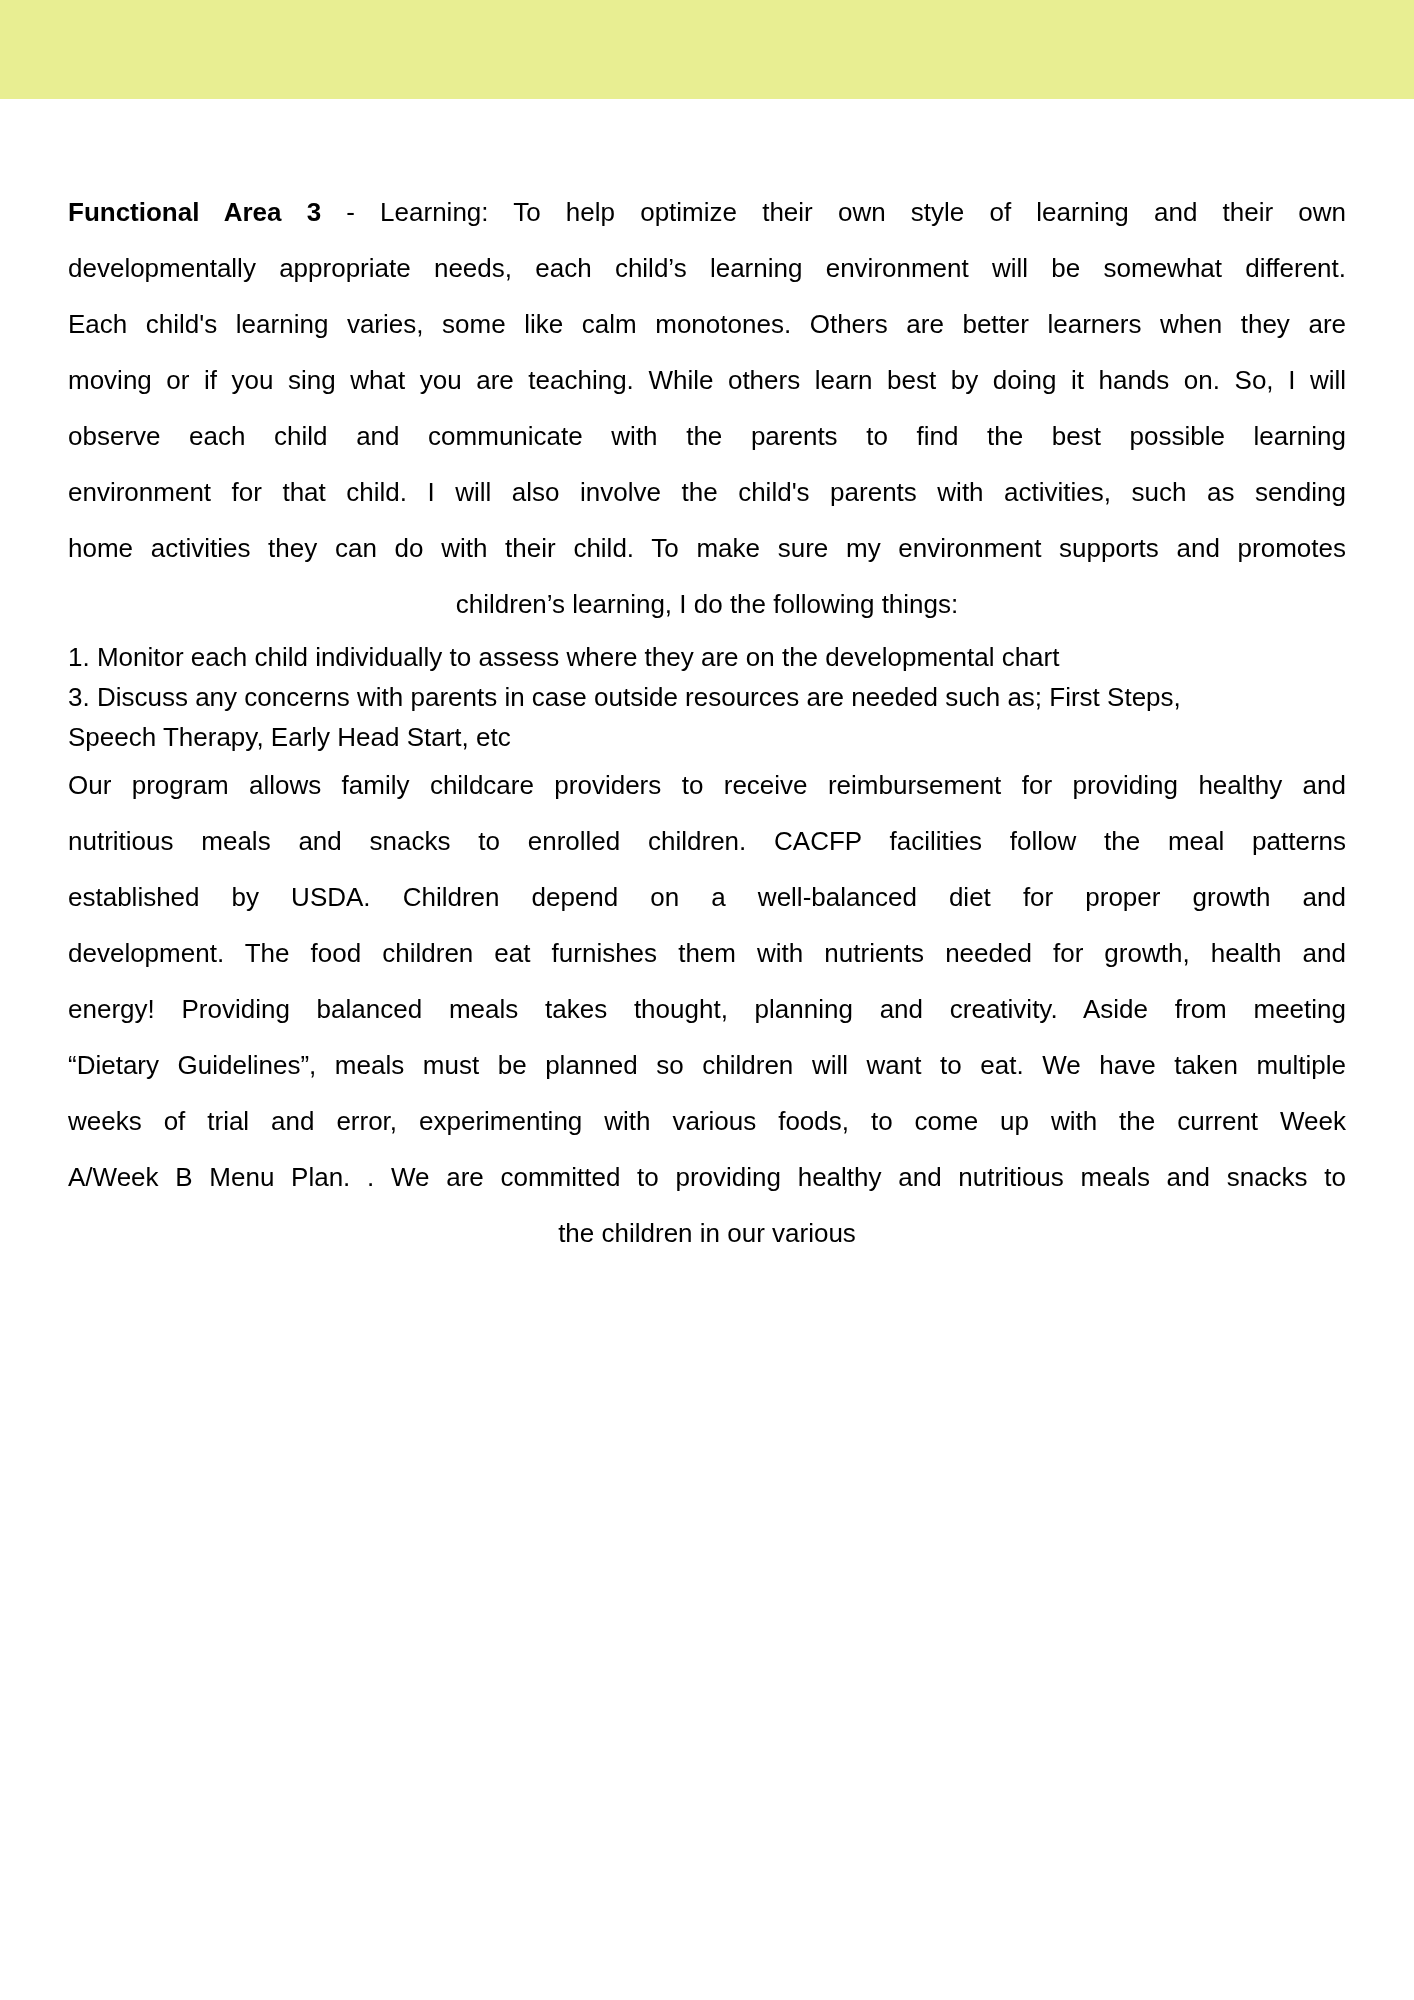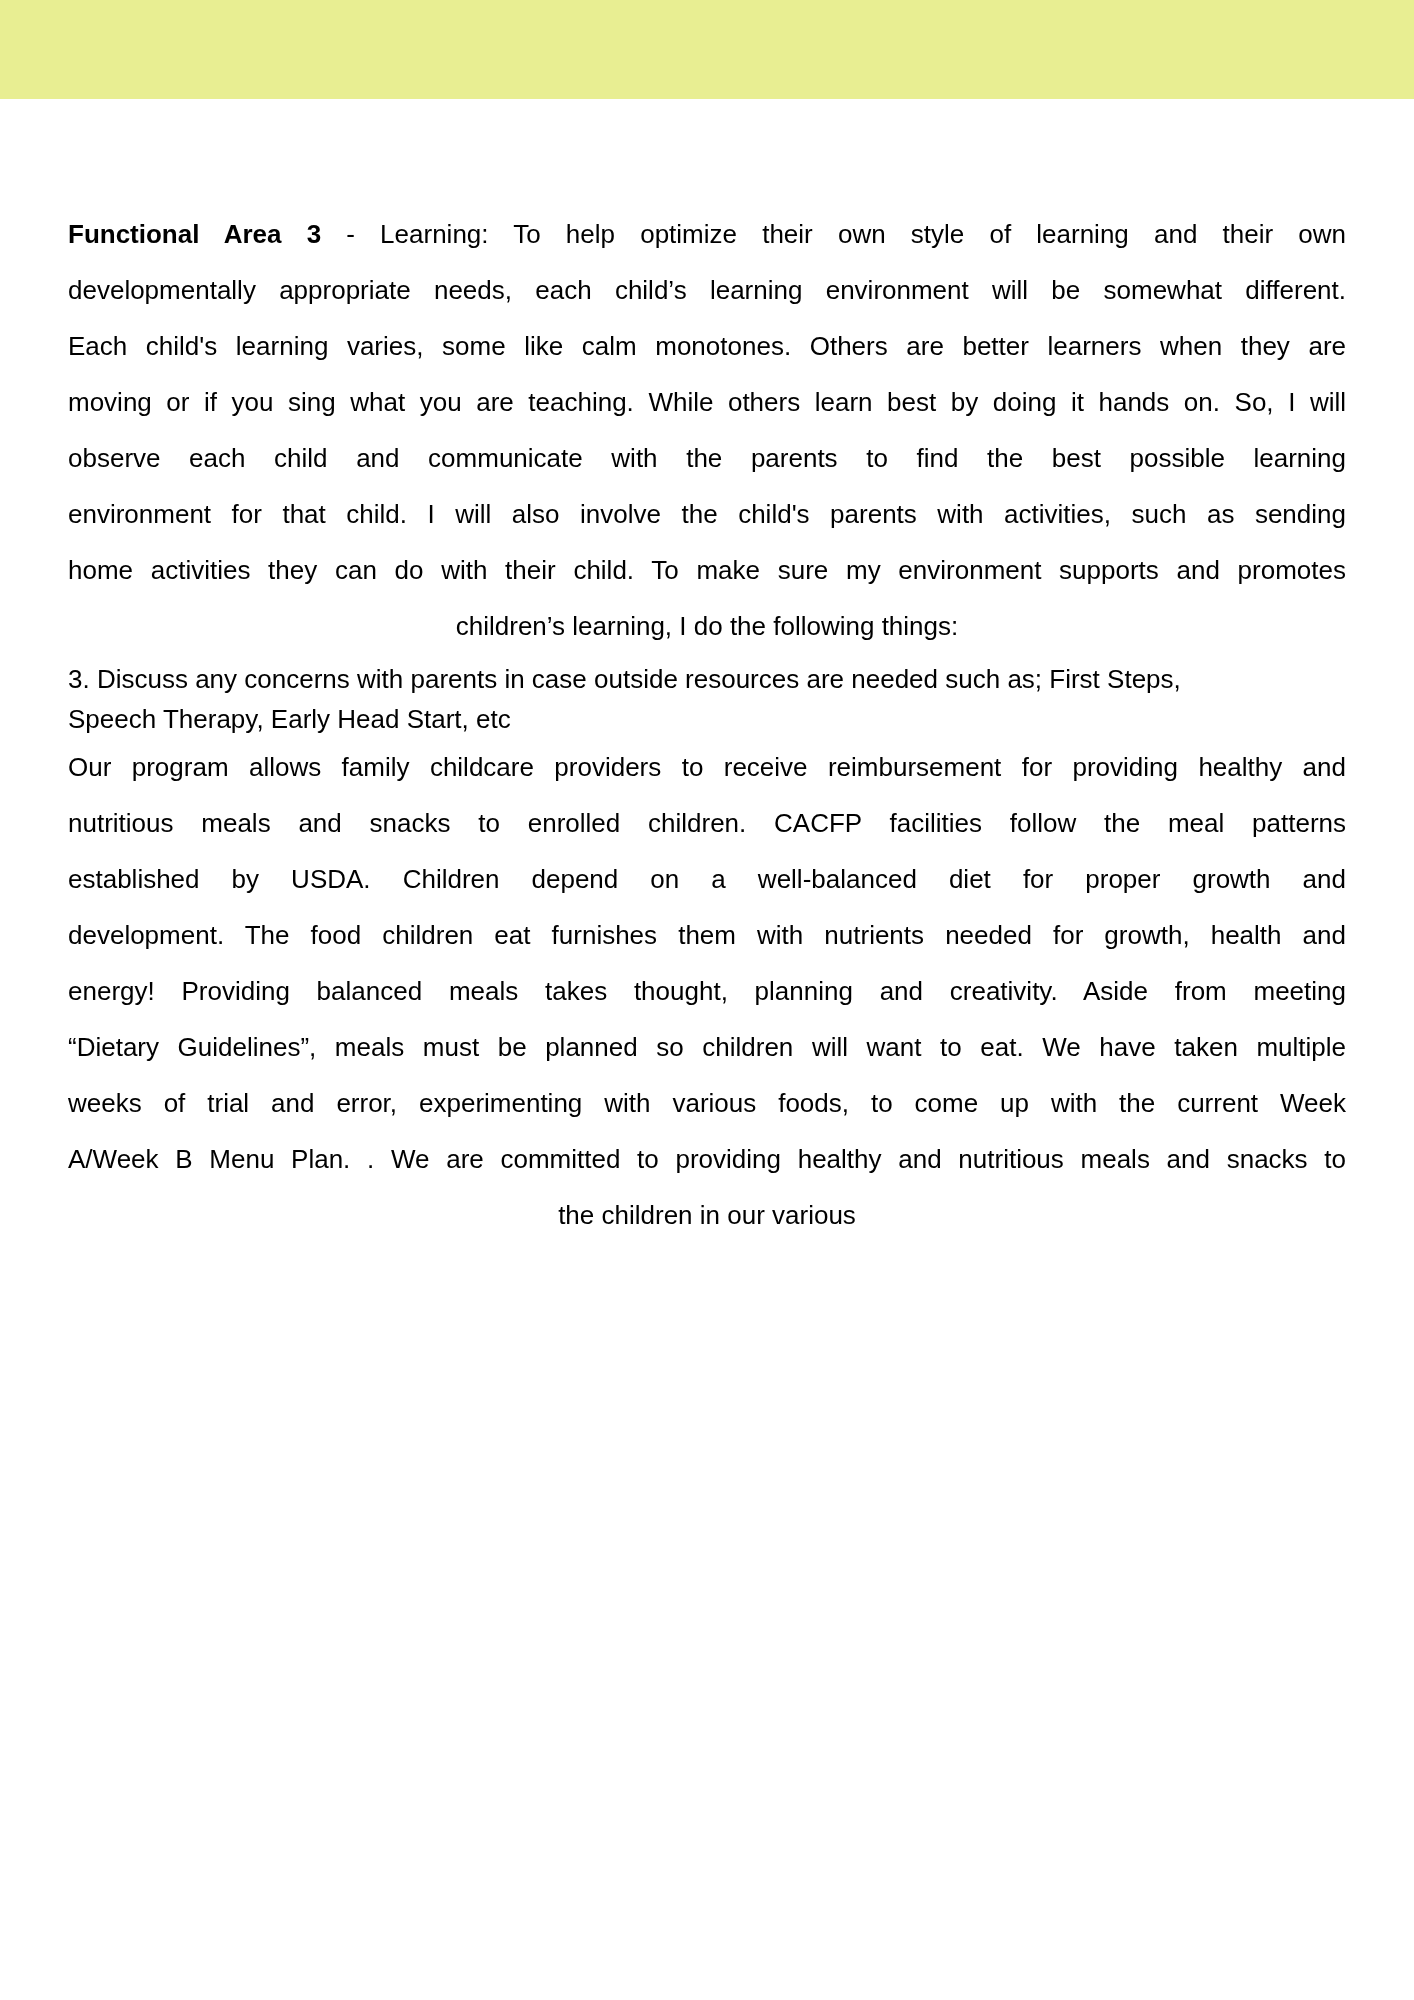--- a/index.html
+++ b/index.html
@@ -16,21 +16,21 @@
     color: var(--text-color, #000000);
     overflow: hidden;
   }
   .top-band {
     width: 100%;
     height: 99px;
     background: var(--band-color, #e8ee92);
   }
   .content {
     margin: 0 68px;
-    padding-top: 107px;
+    padding-top: 85px;
     font-size: 26px;
   }
   .para { line-height: 56px; }
   .jline {
     text-align: justify;
     text-align-last: justify;
   }
   .jlines {
     white-space: pre-line;
     text-align: justify;
@@ -66,20 +66,21 @@
       <div class="jlines">developmentally appropriate needs, each child’s learning environment will be somewhat different.
 Each child's learning varies, some like calm monotones. Others are better learners when they are
 moving or if you sing what you are teaching. While others learn best by doing it hands on. So, I will
 observe each child and communicate with the parents to find the best possible learning
 environment for that child. I will also involve the child's parents with activities, such as sending
 home activities they can do with their child. To make sure my environment supports and promotes</div>
       <div class="lline">children’s learning, I do the following things:</div>
     </div>
 
     <div class="numbered-list">
+      <div class="list-item">1. Monitor each child individually to assess where they are on the developmental chart</div>
       <div class="list-item">3. Discuss any concerns with parents in case outside resources are needed such as; First Steps,
 Speech Therapy, Early Head Start, etc</div>
     </div>
 
 
     <div class="para para2">
       <div class="jlines">Our program allows family childcare providers to receive reimbursement for providing healthy and
 nutritious meals and snacks to enrolled children. CACFP facilities follow the meal patterns
 established by USDA. Children depend on a well-balanced diet for proper growth and
 development. The food children eat furnishes them with nutrients needed for growth, health and

